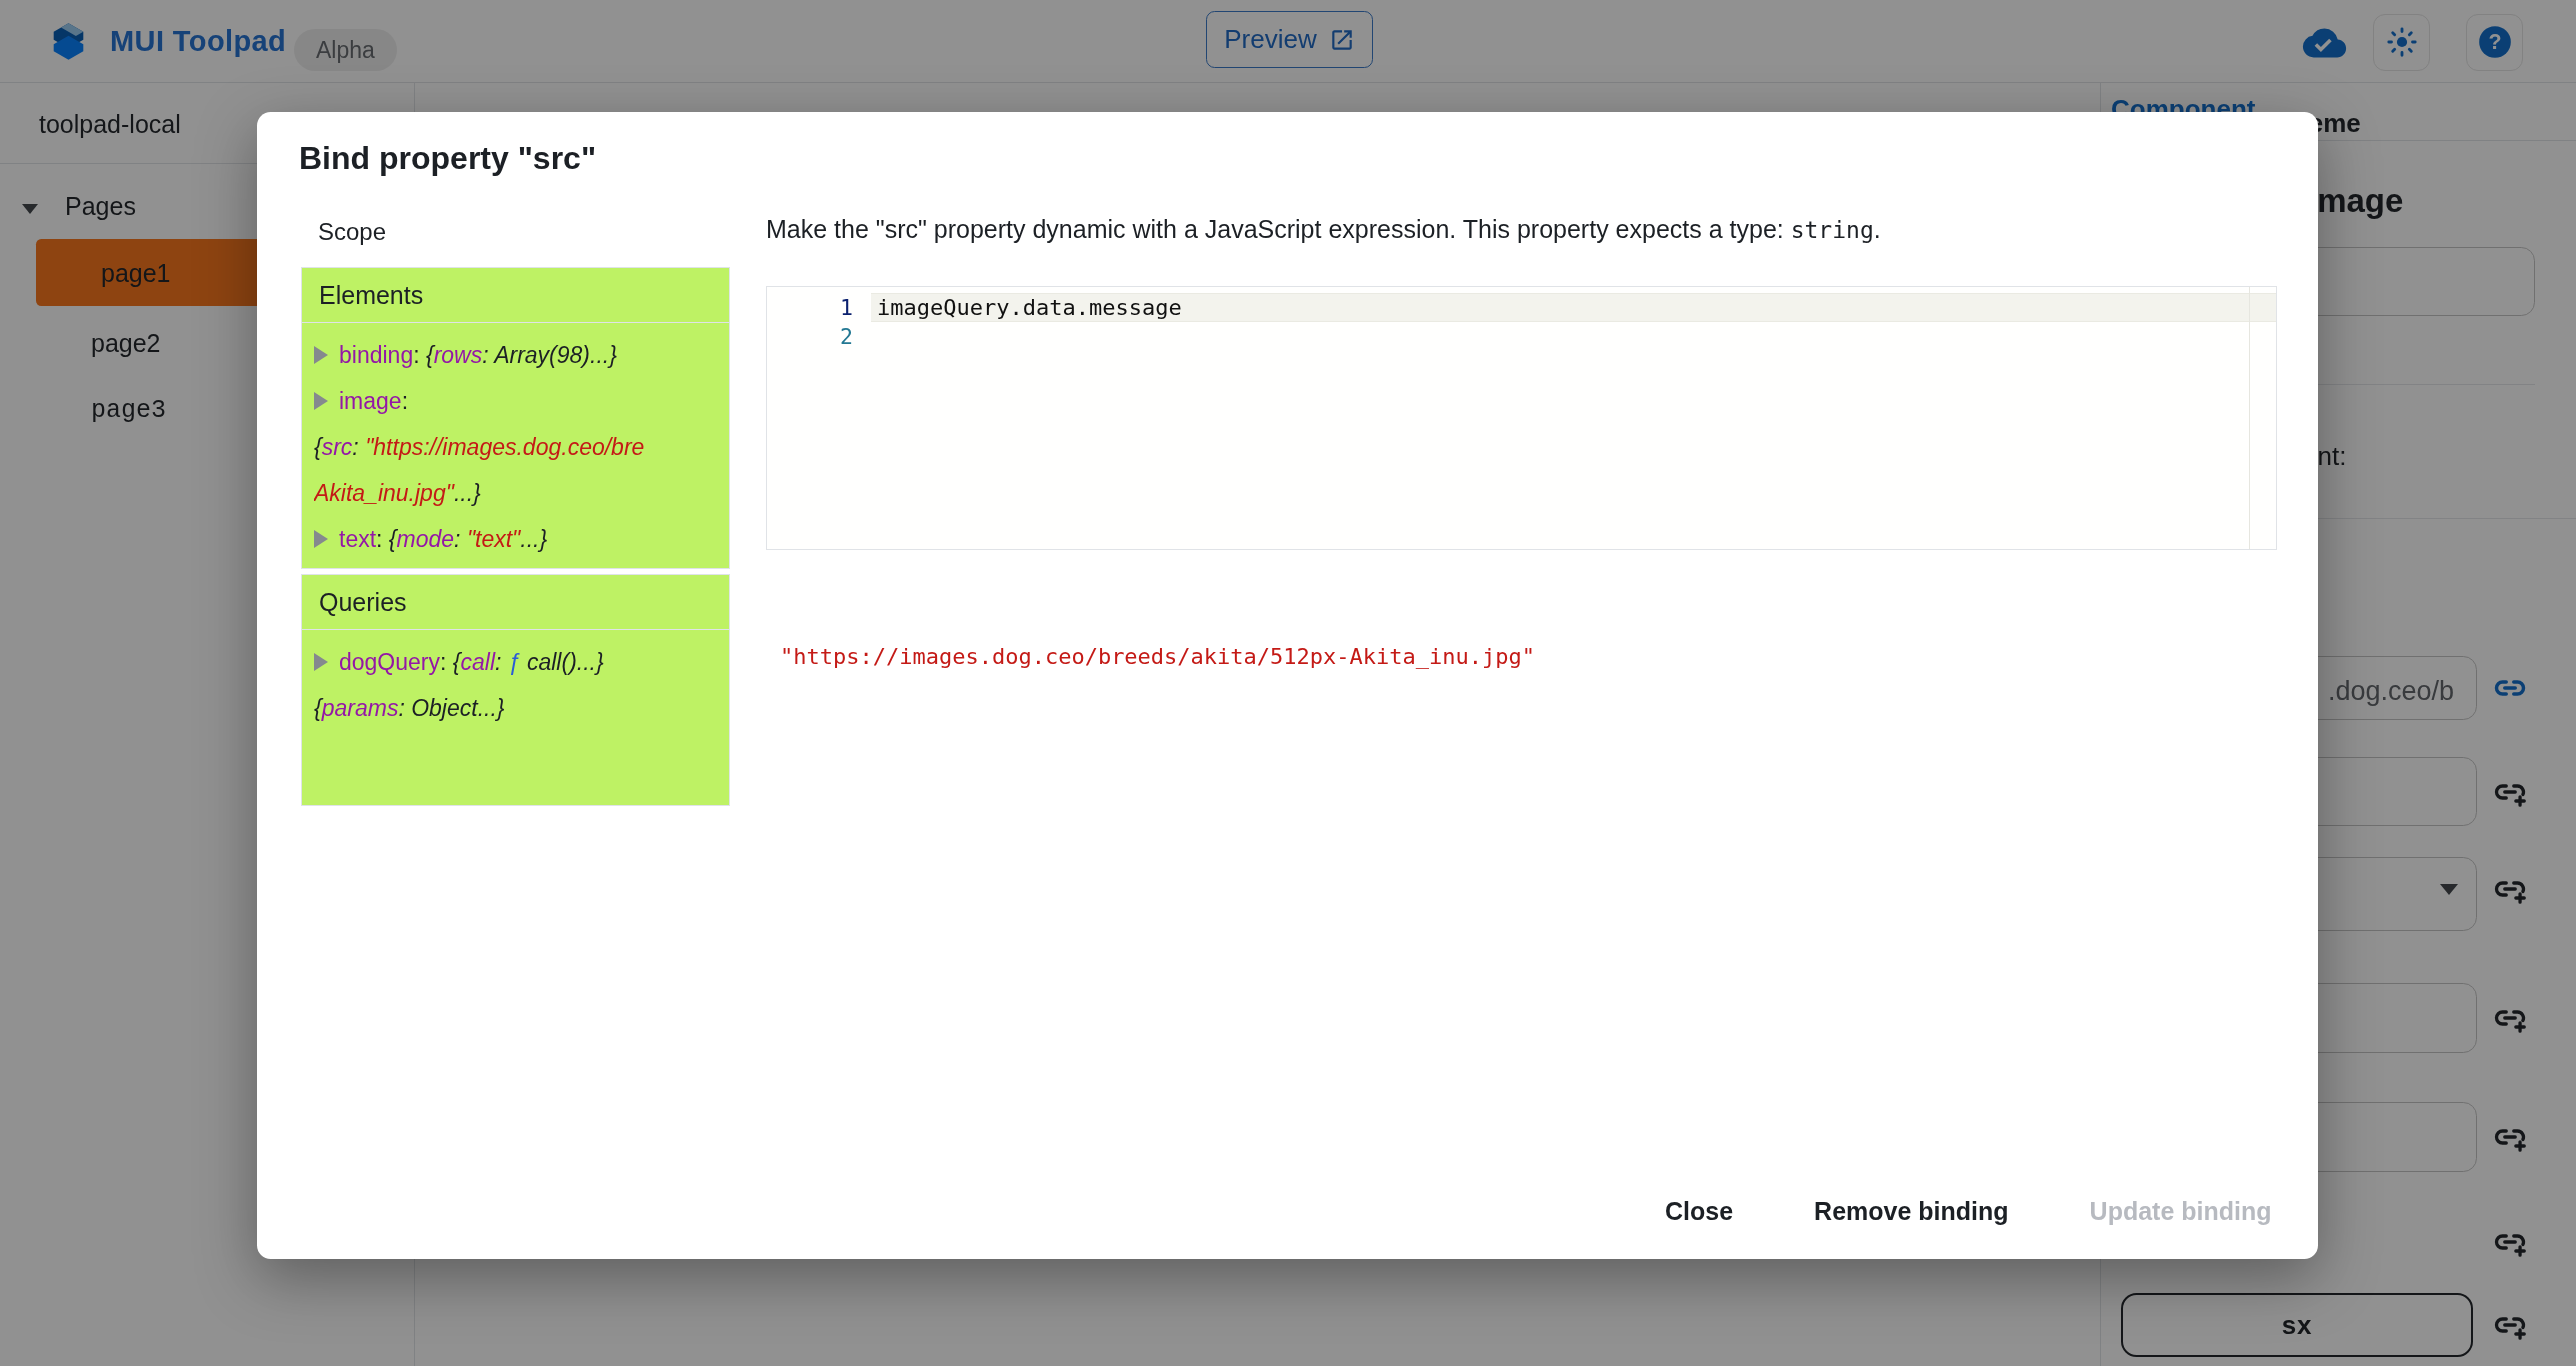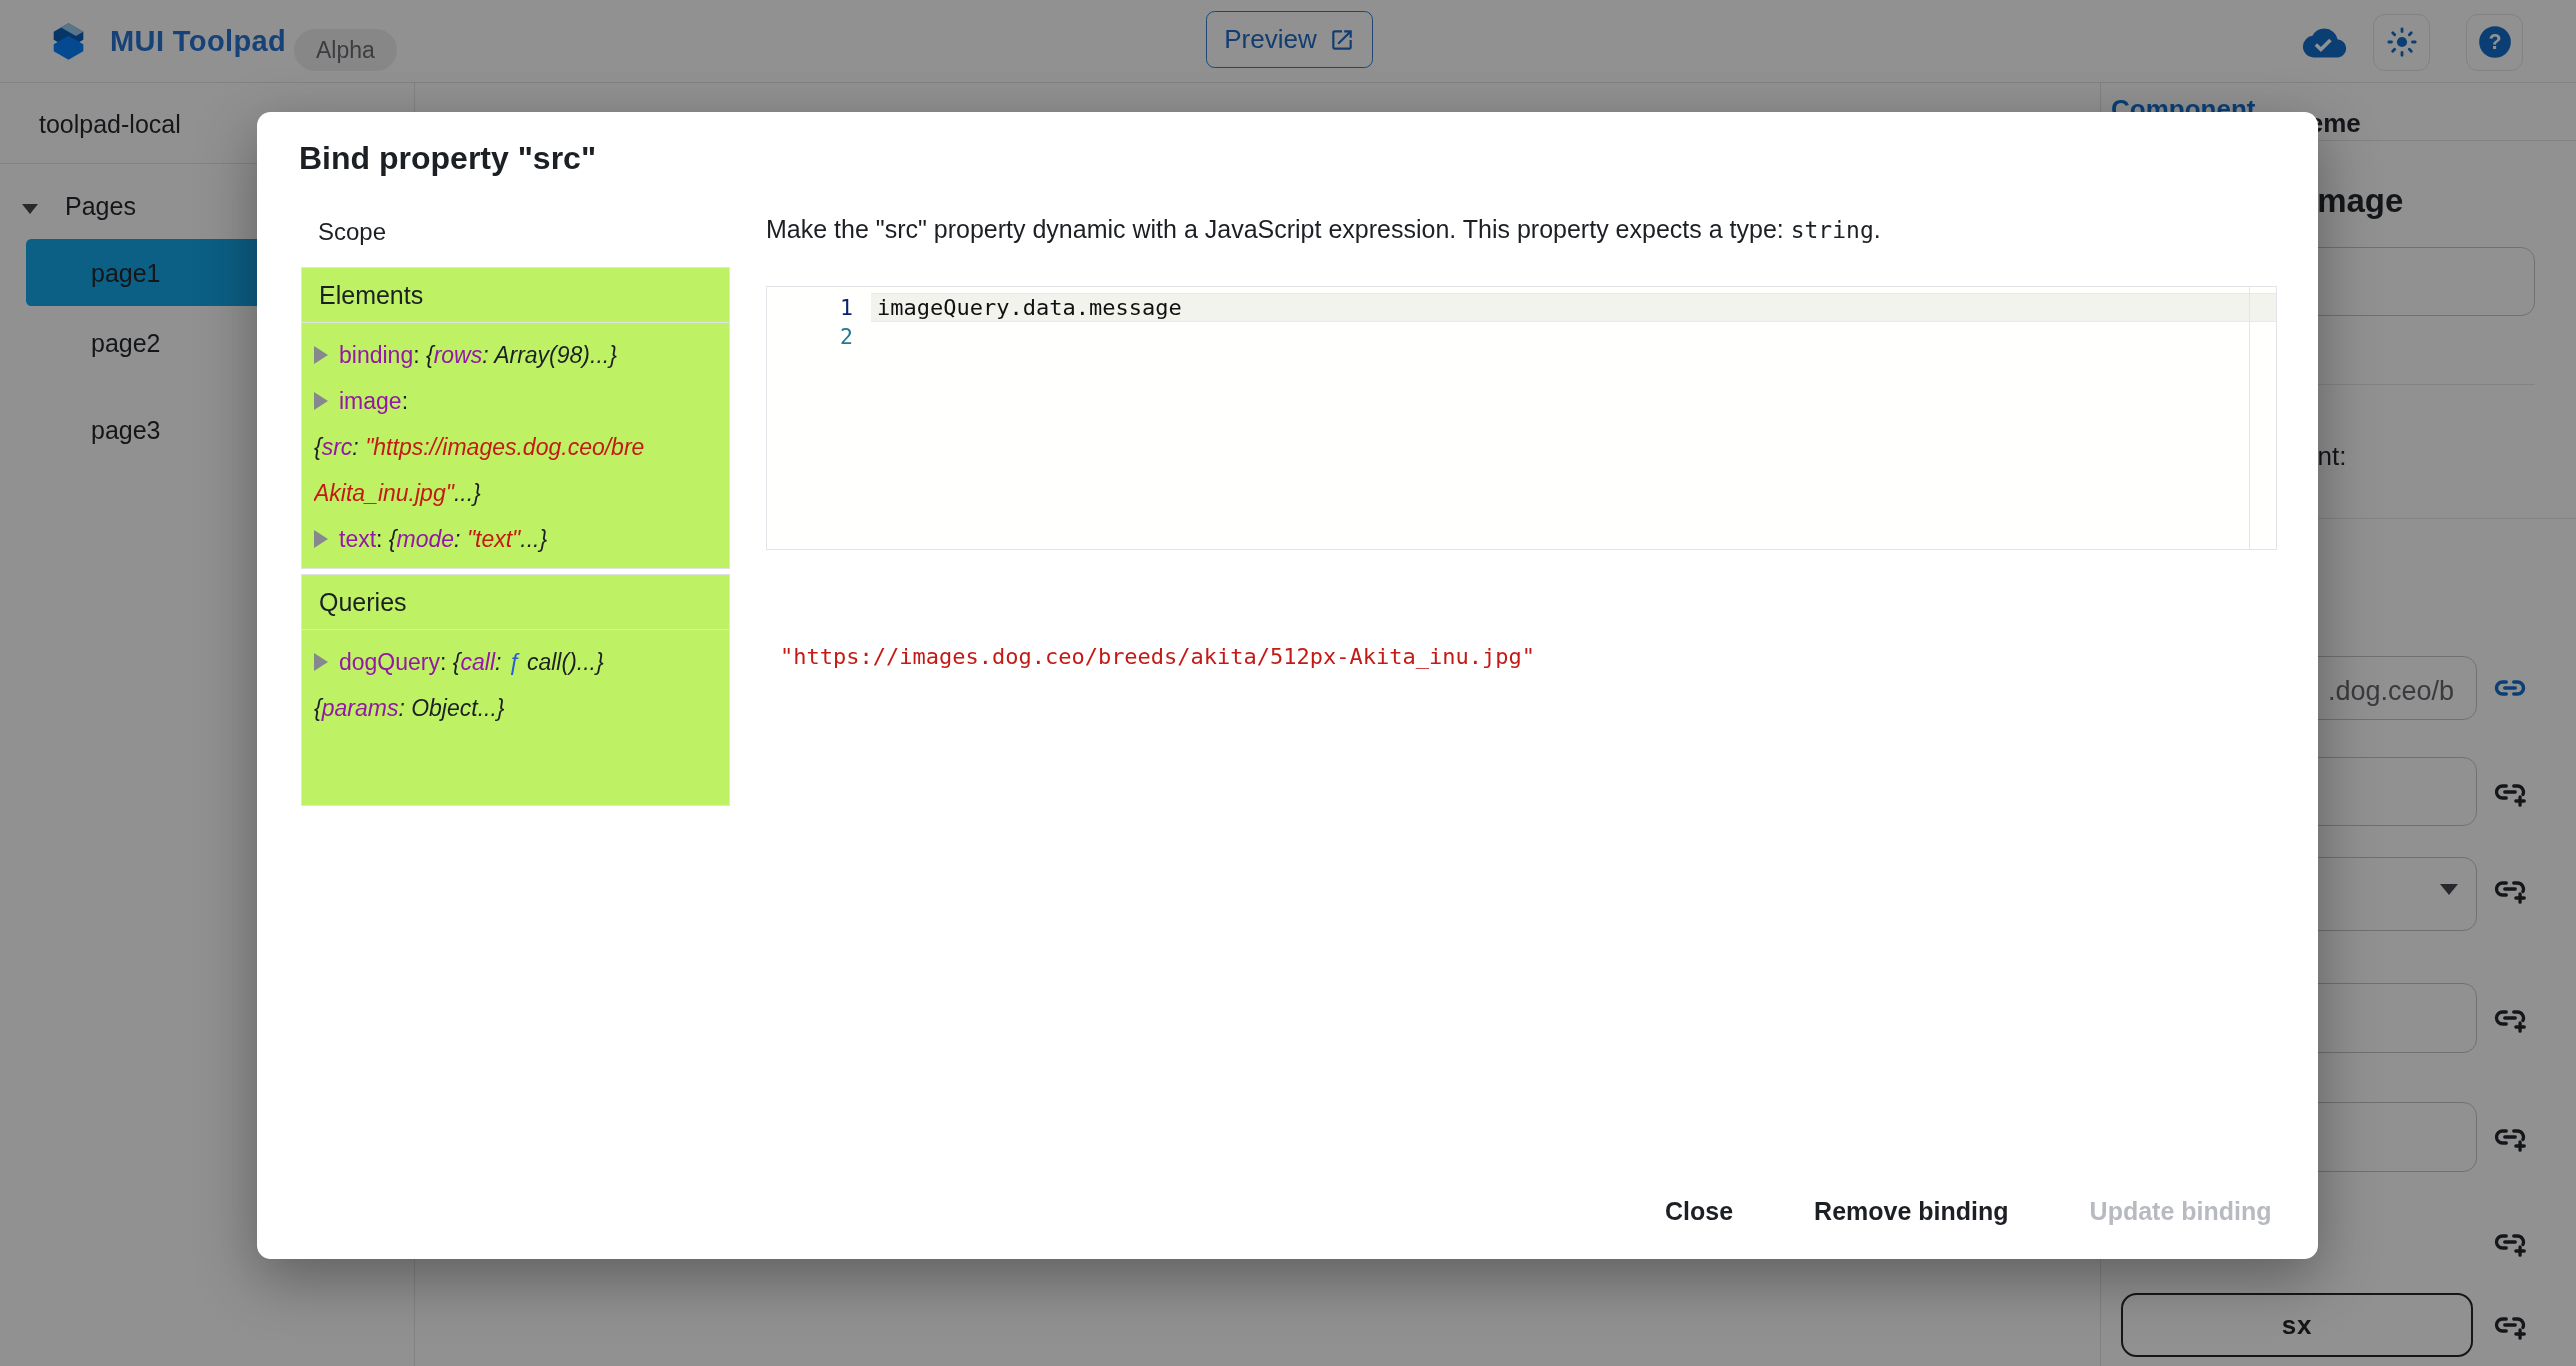--- a/index.html
+++ b/index.html
@@ -24,21 +24,21 @@
   .cloud-wrap { position:absolute; left:2300px; top:19px; width:48px; height:48px; display:flex; align-items:center; justify-content:center; }
 
   
   .project-name { position:absolute; left:39px; top:110px; font-size:25px; color:#1c2025; }
   .sidebar-divider { position:absolute; left:0; top:163px; width:414px; height:0.9px; background:#e0e3e7; }
   .pages-caret { position:absolute; left:22px; top:204px; width:0; height:0;
                  border-left:8.6px solid transparent; border-right:8.6px solid transparent; border-top:10.3px solid #3e4348; }
   .pages-label { position:absolute; left:65px; top:192px; font-size:25px; color:#1c2025; }
   .page-row { position:absolute; left:0; width:414px; height:67px; font-size:25px; color:#1c2025; }
   .page-row span.lbl { position:absolute; left:91px; top:20px; }
-  .page-row.selected { background:#0ea5e9; border-radius:5.2px; left:26px; width:388px; }
+  .page-row.selected { background:#f97316; border-radius:5.2px; left:36px; width:388px; }
   .page-row.selected span.lbl { left:65px; }
 
   
   .tab { position:absolute; font-size:26px; font-weight:700; }
   .tab.component { left:2111px; top:94px; color:#0b6bcb; }
   .tab.theme { left:2277px; top:108px; color:#1c2025; }
   .tabs-divider { position:absolute; left:2101px; top:140px; width:475px; height:0.9px; background:#e0e3e7; }
   .panel-heading { position:absolute; left:2308px; top:182px; font-size:33px; font-weight:600; color:#1c2025; }
   .field { position:absolute; border:1.7px solid #c4c4c4; border-radius:13.7px; background:#fff; }
   .panel-divider { position:absolute; height:0.9px; background:#e4e6e9; }
@@ -146,21 +146,21 @@
     <div class="sidebar-divider"></div>
     <div class="pages-caret"></div>
     <div class="pages-label">Pages</div>
 
     <div class="page-row selected" style="top:239px;">
       <span class="lbl">page1</span>
     </div>
     <div class="page-row" style="top:309px;">
       <span class="lbl">page2</span>
     </div>
-    <div class="page-row" style="top:396px;">
+    <div class="page-row" style="top:376px;font-family:Liberation Mono, monospace;">
       <span class="lbl">page3</span>
     </div>
 
     <div class="tab component">Component</div>
     <div class="tab theme">Theme</div>
     <div class="tabs-divider"></div>
     <div class="panel-heading">Image</div>
 
     <div class="field" style="left:2284px; top:247px; width:251px; height:69px;"></div>
     <div class="panel-divider" style="left:2284px; top:384px; width:251px;"></div>

